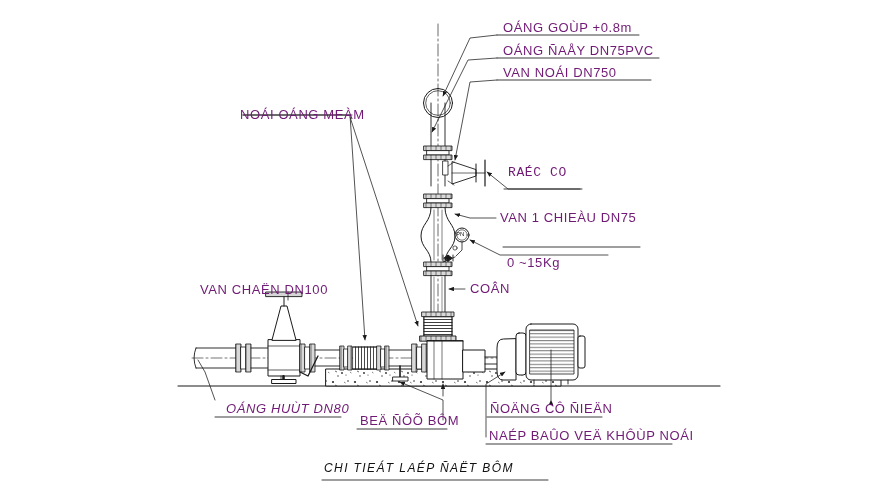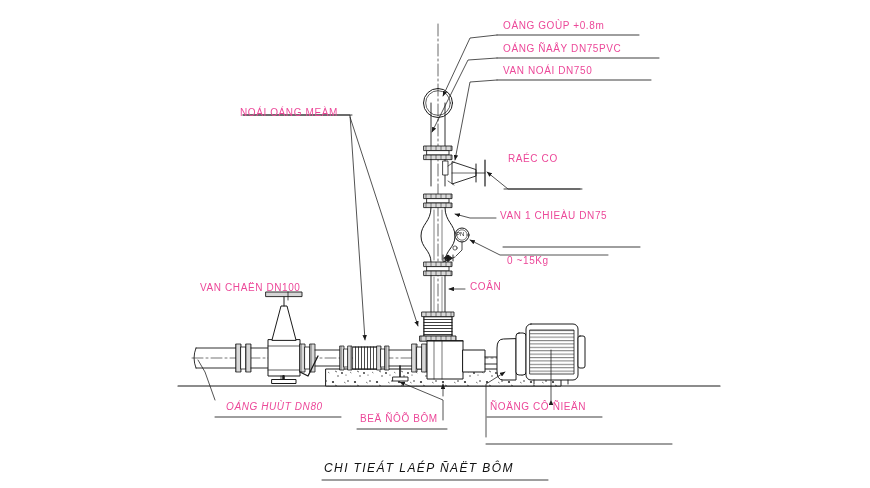--- a/index.html
+++ b/index.html
@@ -7,23 +7,23 @@
   body{
     width:870px;height:488px;overflow:hidden;position:relative;
     font-family:"Liberation Sans","DejaVu Sans",sans-serif;
     color:#1a1a1a;
   }
   #sheet{position:absolute;left:0;top:0;width:870px;height:488px;}
   svg#dwg{position:absolute;left:0;top:0;width:870px;height:488px;display:block;}
   .lbl{
     position:absolute;
     font-family:"Liberation Sans","DejaVu Sans",sans-serif;
-    font-size:10px;
+    font-size:13px;
     letter-spacing:0.6px;
-    color:#ec4899;
+    color:#701a75;
     white-space:nowrap;
     line-height:1;
   }
   .title{
     position:absolute;
     font-size:12px;
     letter-spacing:1.4px;
     white-space:nowrap;
     color:#111;
     font-family:"Liberation Sans","DejaVu Sans",sans-serif;
@@ -335,29 +335,30 @@
         <line x1="486" y1="444" x2="672" y2="444"></line>
         <line x1="322" y1="480" x2="548" y2="480"></line>
       </g>
     </g>
   </svg>
 
   <div class="lbl" style="left:503px;top:21px;">OÁNG GOÙP +0.8m</div>
   <div class="lbl" style="left:503px;top:44px;">OÁNG ÑAÅY DN75PVC</div>
   <div class="lbl" style="left:503px;top:66px;">VAN NOÁI DN750</div>
 
-  <div class="lbl" style="left:508px;top:154px;">RAÉC CO</div>
+  <div class="lbl" style="left:508px;top:166px;font-family:Liberation Mono, monospace;">RAÉC CO</div>
   <div class="lbl" style="left:500px;top:211px;">VAN 1 CHIEÀU DN75</div>
   <div class="lbl" style="left:507px;top:256px;">0 ~15Kg</div>
 
   <div class="lbl" style="left:240px;top:108px;">NOÁI OÁNG MEÀM</div>
   <div class="lbl" style="left:200px;top:283px;">VAN CHAËN DN100</div>
   <div class="lbl" style="left:470px;top:282px;">COÂN</div>
 
   <div class="lbl" style="left:226px;top:402px;font-style:italic;">OÁNG HUÙT DN80</div>
   <div class="lbl" style="left:360px;top:414px;text-align:center;">BEÄ ÑÔÕ BÔM</div>
   <div class="lbl" style="left:490px;top:402px;">ÑOÄNG CÔ ÑIEÄN</div>
+  <div class="lbl" style="left:489px;top:429px;">NAÉP BAÛO VEÄ KHÔÙP NOÁI</div>
 
   <div class="pn" style="left:456px;top:231px;">PN</div>
 
   <div class="title" style="left:324px;top:461px;">CHI TIEÁT LAÉP ÑAËT  BÔM</div>
 
 </div>
 
 </body></html>

